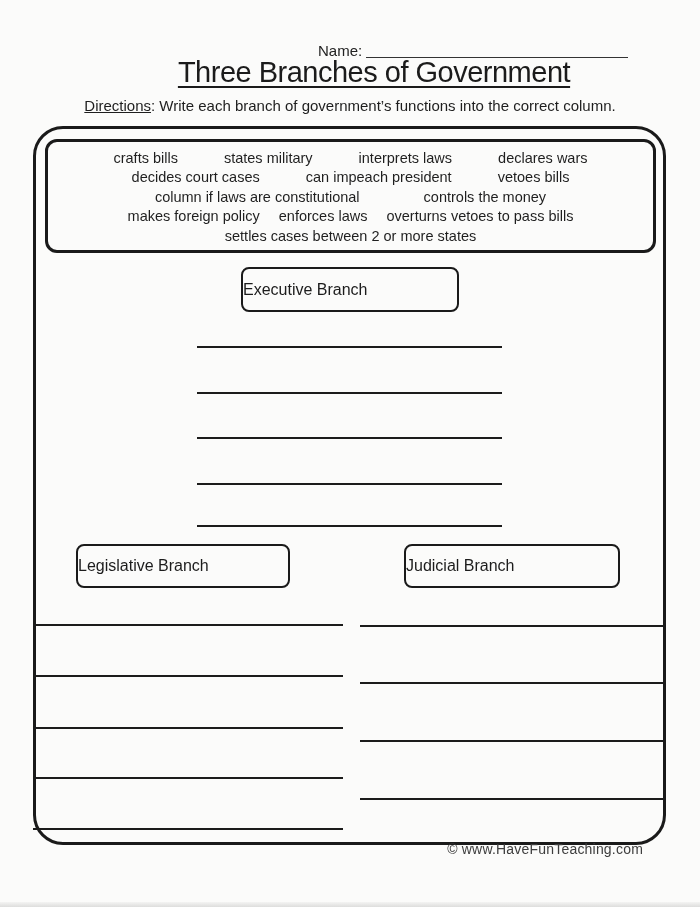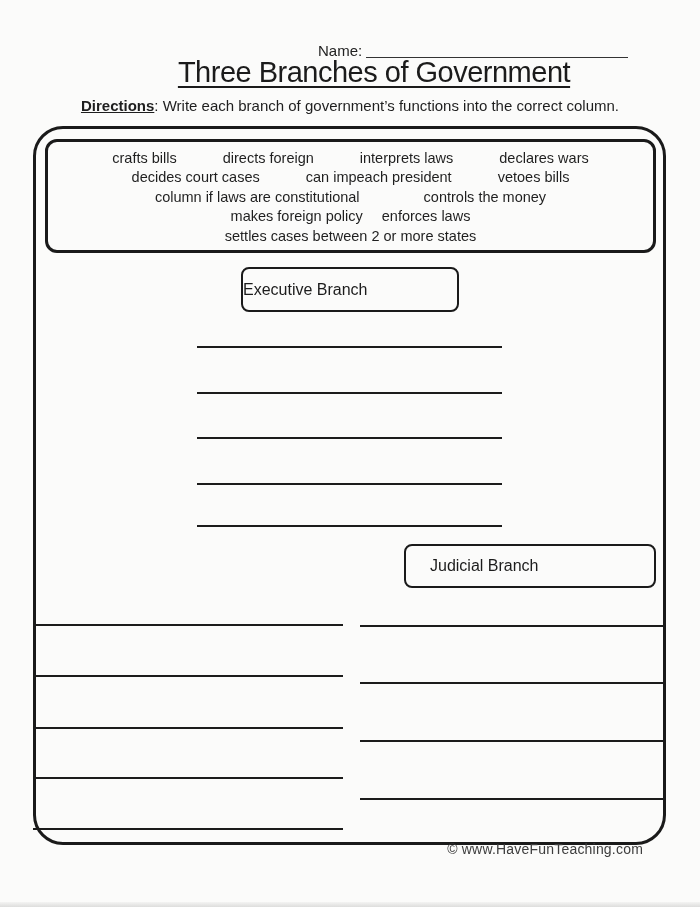--- a/index.html
+++ b/index.html
@@ -29,21 +29,21 @@
     text-decoration-thickness:2px;
     text-underline-offset:4px;
     letter-spacing:-0.5px;
     padding-left:48px;
   }
   .directions {
     position:absolute; top:97px; left:0; width:700px;
     text-align:center; font-size:15px; color:#1e1e1e;
   }
   .directions .dir-label {
-    font-weight:bold; text-decoration:underline;
+    font-weight:normal; text-decoration:underline;
   }
   
   .sheet {
     position:absolute; left:33px; top:126px;
     width:633px; height:719px;
     border:3px solid #1a1a1a;
     border-radius:30px;
     background:transparent;
   }
   
@@ -63,21 +63,21 @@
   .branch-box {
     position:absolute;
     border:2.5px solid #1a1a1a;
     border-radius:8px;
     display:flex; align-items:center; justify-content:flex-start;
     font-size:16px; color:#1c1c1c;
     background:transparent;
   }
   .exec-box  { left:205px; top:138px; width:218px; height:45px; }
   .leg-box   { left:40px;  top:415px; width:214px; height:44px; }
-  .jud-box   { left:368px; top:415px; width:252px; height:44px;padding-left:24px; }
+  .jud-box   { left:368px; top:415px; width:216px; height:44px; }
   
   .wline {
     position:absolute; height:0;
     border-top:2.8px solid #1b1b1b;
   }
   .exec-line { left:161px; width:305px; }
   .left-line { left:-3px; width:310px; }
   .right-line { left:324px; right:-2px; }
   
   .copyright {
@@ -100,51 +100,55 @@
 <div class="page-title">Three Branches of Government</div>
 <div class="directions">
   <span class="dir-label">Directions</span><span>: Write each branch of government’s functions into the correct column.</span>
 </div>
 
 <div class="sheet">
 
   <div class="word-bank">
     <div class="wb-row" style="column-gap:46px">
       <span>crafts bills</span>
-      <span>directs foreign</span>
+      <span>states military</span>
       <span>interprets laws</span>
       <span>declares wars</span>
     </div>
     <div class="wb-row" style="column-gap:46px">
       <span>decides court cases</span>
       <span>can impeach president</span>
       <span>vetoes bills</span>
     </div>
     <div class="wb-row" style="column-gap:64px">
       <span>column if laws are constitutional</span>
       <span>controls the money</span>
     </div>
     <div class="wb-row" style="column-gap:19px">
       <span>makes foreign policy</span>
       <span>enforces laws</span>
+      <span>overturns vetoes to pass bills</span>
     </div>
     <div class="wb-row">
       <span>settles cases between 2 or more states</span>
     </div>
   </div>
 
   <div class="branch-box exec-box">
     <span>Executive Branch</span>
   </div>
   <div class="wline exec-line" style="top:217px"></div>
   <div class="wline exec-line" style="top:263px"></div>
   <div class="wline exec-line" style="top:308px"></div>
   <div class="wline exec-line" style="top:354px"></div>
   <div class="wline exec-line" style="top:396px"></div>
 
+  <div class="branch-box leg-box">
+    <span>Legislative Branch</span>
+  </div>
   <div class="branch-box jud-box">
     <span>Judicial Branch</span>
   </div>
 
   <div class="wline left-line" style="top:495px"></div>
   <div class="wline left-line" style="top:546px"></div>
   <div class="wline left-line" style="top:598px"></div>
   <div class="wline left-line" style="top:648px"></div>
   <div class="wline left-line" style="top:699px"></div>
 

